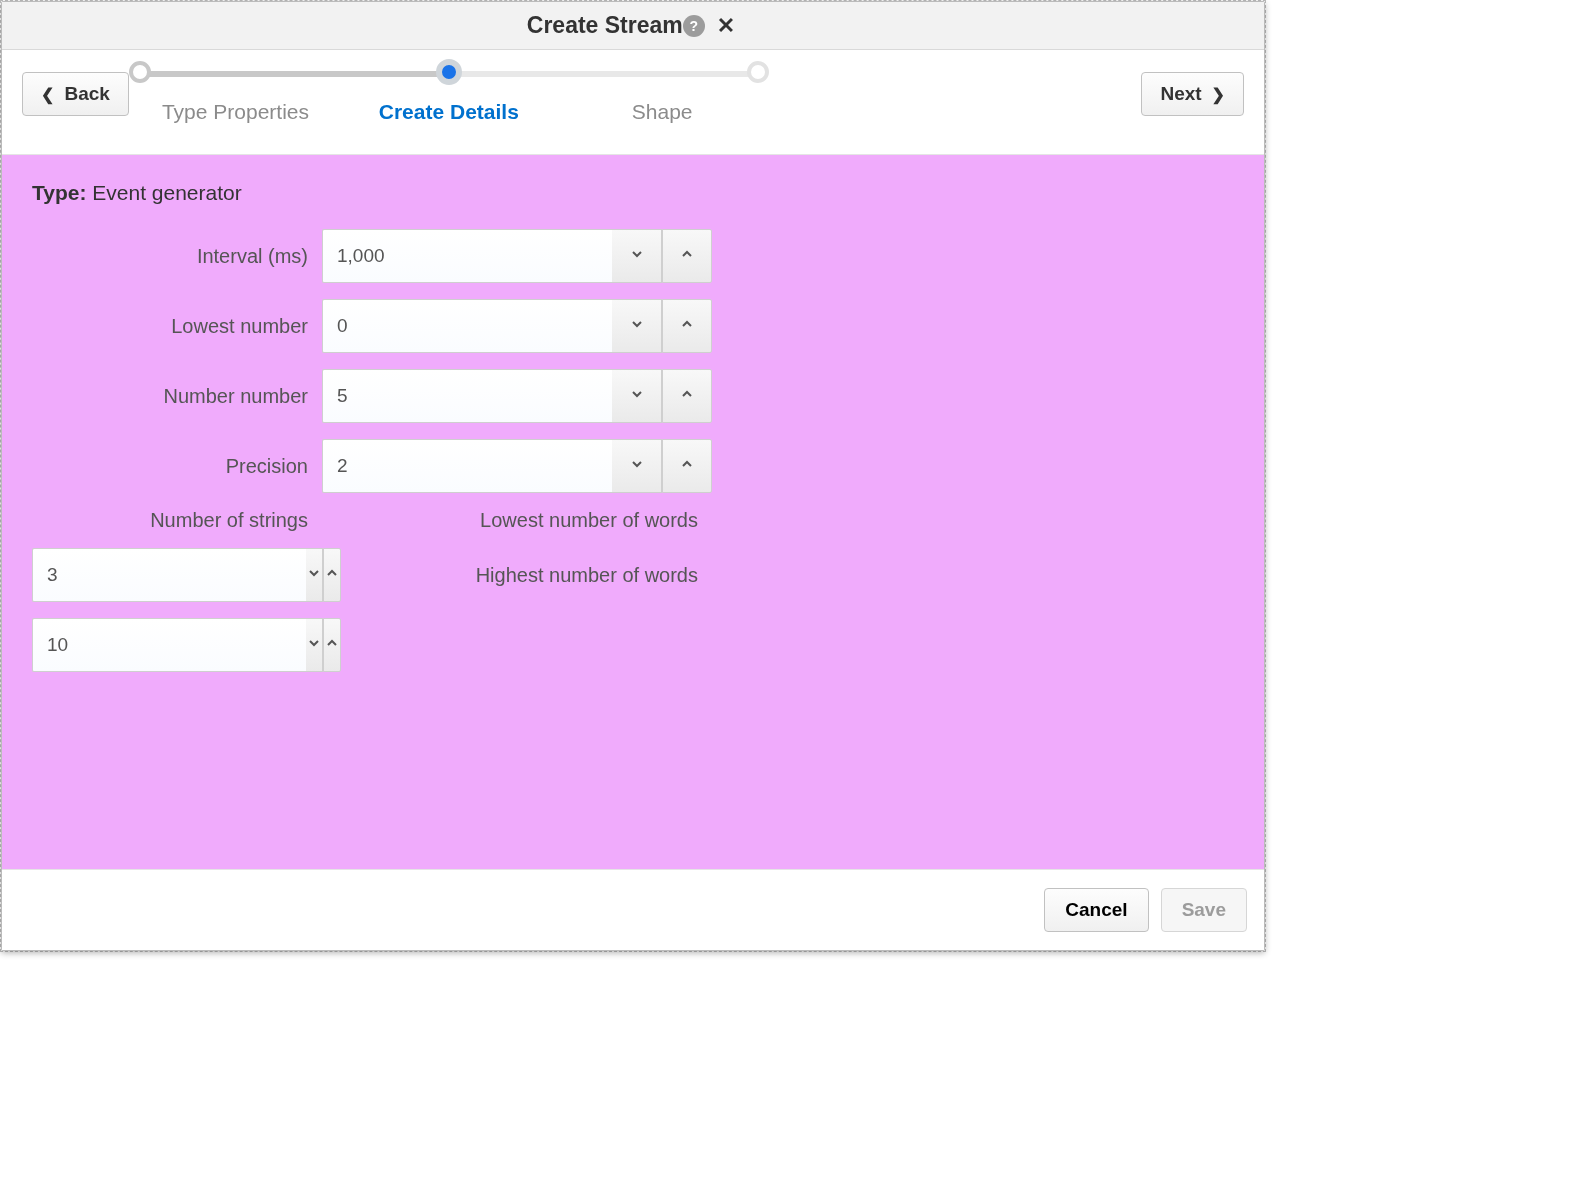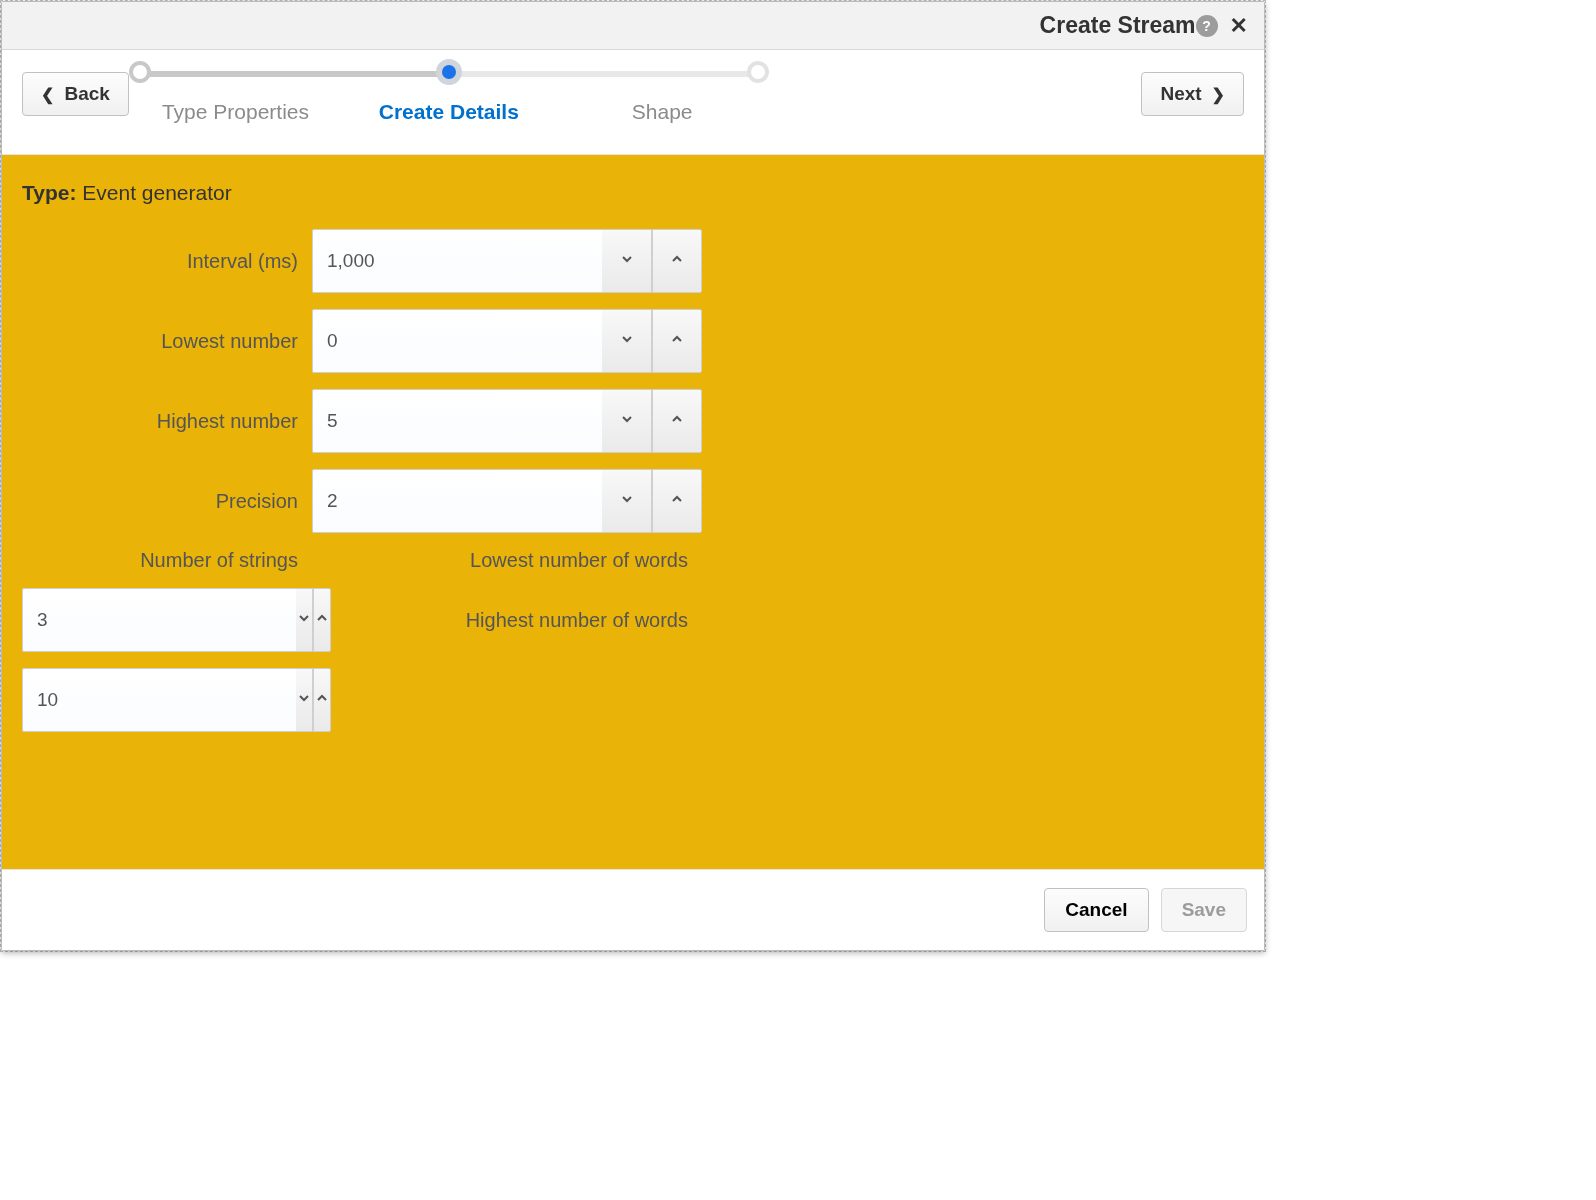--- a/index.html
+++ b/index.html
@@ -1,20 +1,20 @@
 <!DOCTYPE html>
 <html><head>
 <meta charset="utf-8">
 <style>
   * { box-sizing: border-box; margin: 0; padding: 0; }
   html, body { width: 100%; height: 100%; font-family: "Helvetica Neue", Helvetica, Arial, sans-serif; color: #333; background: #fff; }
   .dialog { width: 1264px; height: 950px; border: 1px solid #bbb; border-radius: 2px; margin: 0; display: flex; flex-direction: column; background: #fff; box-shadow: 0 2px 6px rgba(0,0,0,.3); }
 
   
-  .dlg-header { display: flex; align-items: center; justify-content: flex-end; padding: 10px 16px 10px 20px; background: #f2f2f2; border-bottom: 1px solid #d9d9d9; }
+  .dlg-header { display: flex; align-items: center; justify-content: center; padding: 10px 24px 10px 20px; background: #f2f2f2; border-bottom: 1px solid #d9d9d9; }
   .dlg-title { font-size: 23px; font-weight: 700; color: #333; }
   .dlg-header-right { display: flex; align-items: center; gap: 12px; }
   .help-icon { display:inline-flex; align-items:center; justify-content:center; width:22px; height:22px; border-radius:50%; background:#9c9c9c; color:#fff; font-weight:700; font-size:14px; cursor:pointer; }
   .close-icon { font-size:22px; font-weight:700; color:#333; cursor:pointer; line-height:1; }
 
   
   .wizard { display:flex; align-items:center; padding: 14px 20px 30px 20px; border-bottom:1px solid #e5e5e5; background:#fff; }
   .wiz-btn { padding: 10px 18px; font-size:19px; font-weight:700; border:1px solid #c1c1c1; border-radius:4px; background: linear-gradient(#fdfdfd,#f0f0f0); cursor:pointer; display:inline-flex; align-items:center; gap:10px; color:#333; }
   .wiz-btn .chev { font-size:16px; font-weight:900; }
 
@@ -31,28 +31,28 @@
   .d1 { left:0; }
   .d2 { left:50%; transform:translateX(-50%); }
   .d3 { right:0; }
   .labels { display:flex; justify-content:space-between; margin-top:22px; font-size:21px; font-weight:500; }
   .labels span { width:33.33%; text-align:center; }
   .lbl-completed { color:#8b8b8b; }
   .lbl-active { color:#0071ce; font-weight:700; }
   .lbl-upcoming { color:#8b8b8b; }
 
   
-  .dlg-body { flex:1; background:#eab308; padding: 26px 20px; overflow:auto; }
+  .dlg-body { flex:1; background:#f0abfc; padding: 26px 30px; overflow:auto; }
   .type-line { font-size:21px; margin-bottom: 24px; }
   .type-line .tl-label { font-weight:700; }
 
   .form-grid { display:grid; grid-template-columns: 290px 390px; row-gap: 16px; align-items:center; }
   .form-label { text-align:right; font-size:20px; color:#555; padding-right:14px; }
 
-  .spinner { display:flex; height:64px; }
+  .spinner { display:flex; height:54px; }
   .spinner input { flex:1; border:1px solid #cfcfcf; border-right:none; background: linear-gradient(#fff,#fafcff); padding: 0 14px; font-size:19px; color:#555; border-radius:2px 0 0 2px; outline:none; }
   .spin-btn { width:50px; border:1px solid #cfcfcf; border-left:none; background: linear-gradient(#f8f8f8,#eaeaea); display:inline-flex; align-items:center; justify-content:center; cursor:pointer; color:#555; }
   .spin-btn + .spin-btn { border-left:1px solid #cfcfcf; }
   .spin-btn:last-child { border-radius:0 2px 2px 0; }
   .chev-svg { width:16px; height:16px; }
 
   
   .dlg-footer { display:flex; justify-content:flex-end; align-items:center; gap:12px; padding: 18px 17px; background:#fff; border-top:1px solid #e5e5e5; }
   .footer-btn { padding:10px 20px; font-size:19px; font-weight:700; border:1px solid #c1c1c1; border-radius:4px; background: linear-gradient(#fdfdfd,#f0f0f0); cursor:pointer; }
   .footer-btn.disabled { color:#9c9c9c; cursor:default; background:#f6f6f6; border-color:#d6d6d6; }
@@ -134,21 +134,21 @@
               <span><svg class="chev-svg" viewBox="0 0 24 24" fill="none" stroke="currentColor" stroke-width="3">
                   <polyline points="6 9 12 15 18 9"></polyline>
                 </svg></span>
             </div>
             <div class="spin-btn">
               <span><svg class="chev-svg" viewBox="0 0 24 24" fill="none" stroke="currentColor" stroke-width="3">
                   <polyline points="6 15 12 9 18 15"></polyline>
                 </svg></span>
             </div>
           </div>
-          <div class="form-label">Highest number</div>
+          <div class="form-label">Number number</div>
           <div class="spinner">
             <input type="text" value="5" style="">
             <div class="spin-btn">
               <span><svg class="chev-svg" viewBox="0 0 24 24" fill="none" stroke="currentColor" stroke-width="3">
                   <polyline points="6 9 12 15 18 9"></polyline>
                 </svg></span>
             </div>
             <div class="spin-btn">
               <span><svg class="chev-svg" viewBox="0 0 24 24" fill="none" stroke="currentColor" stroke-width="3">
                   <polyline points="6 15 12 9 18 15"></polyline>

